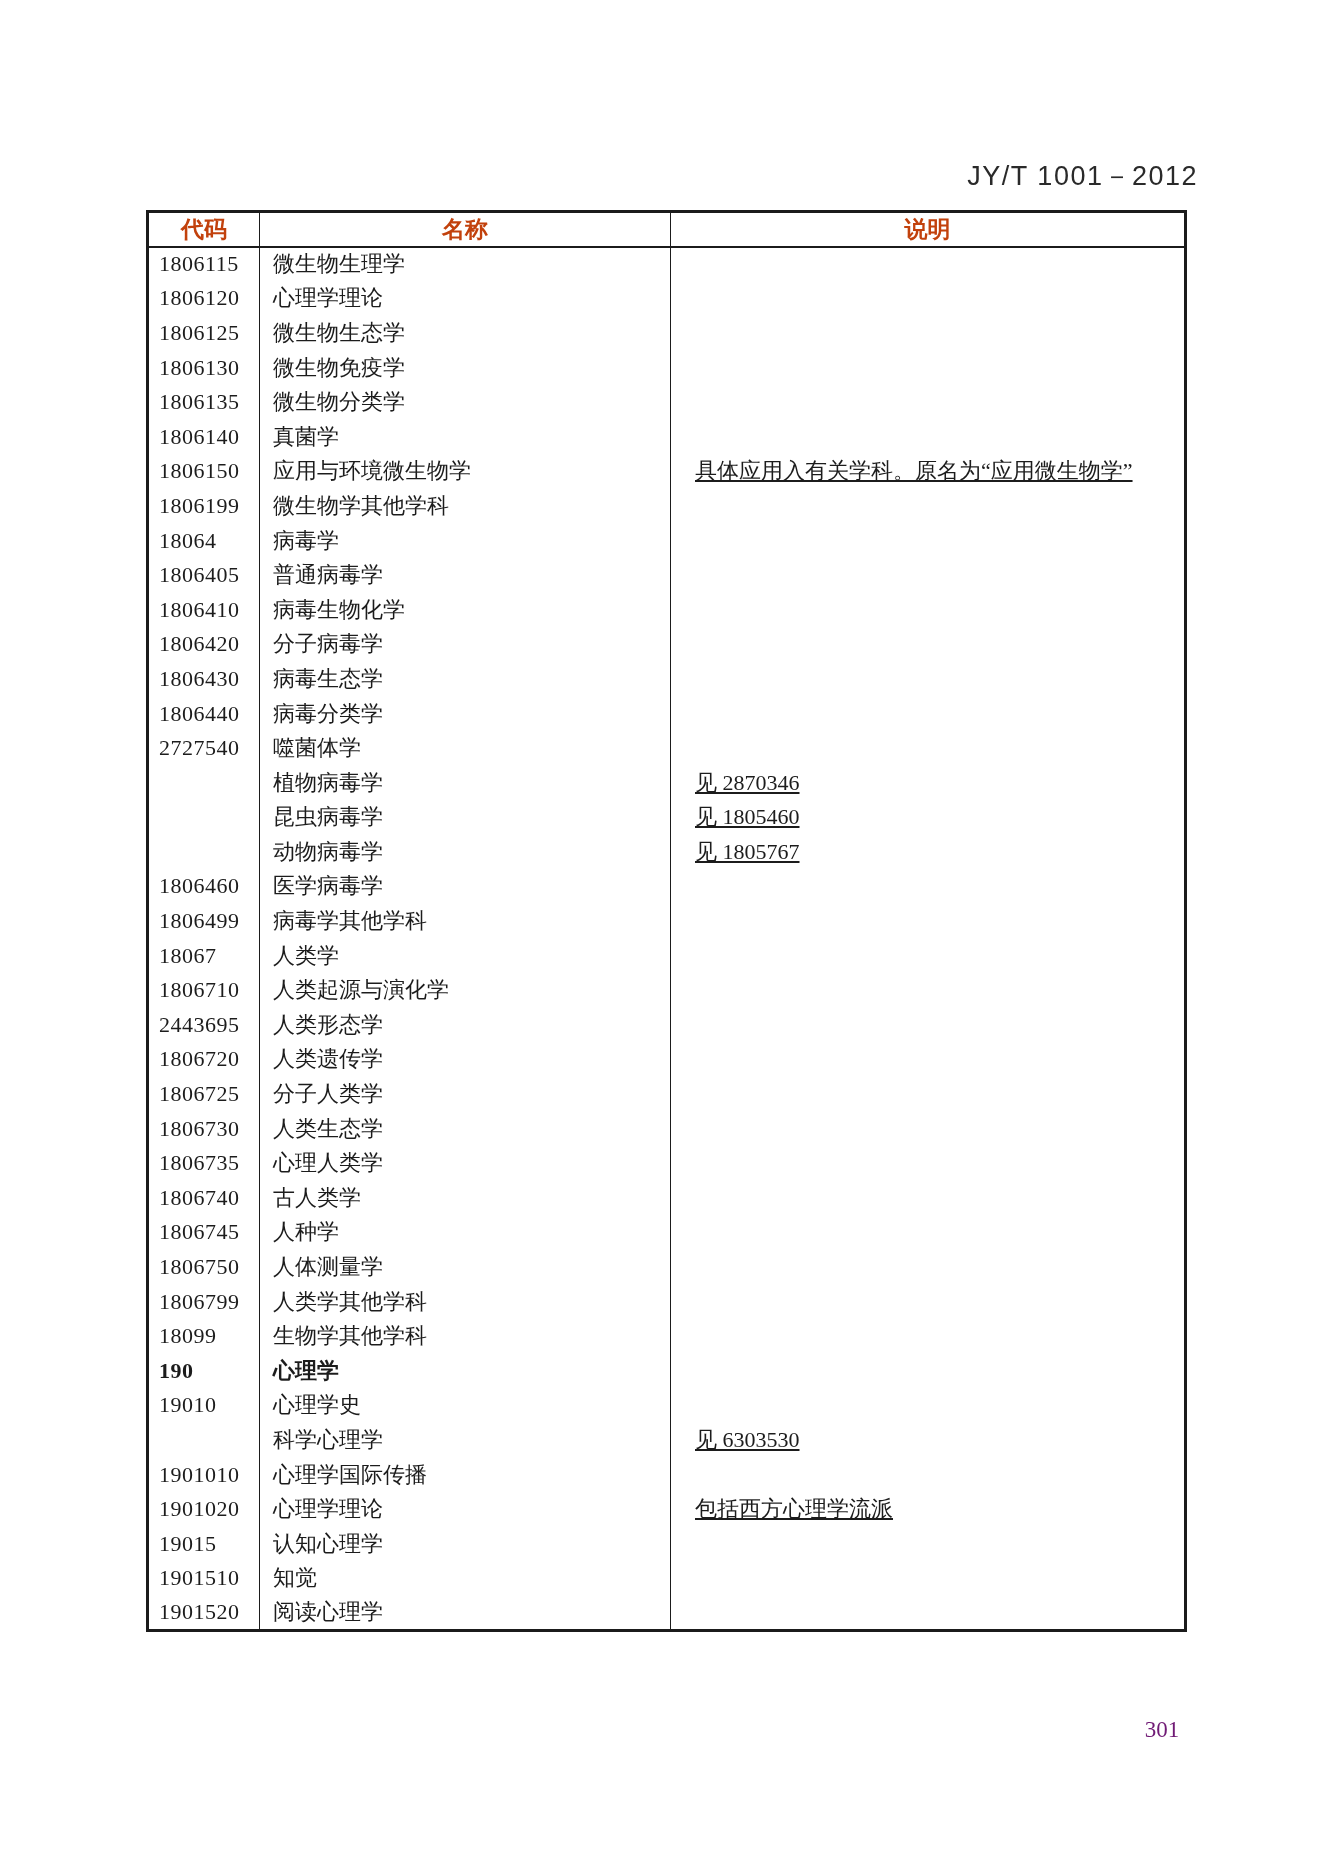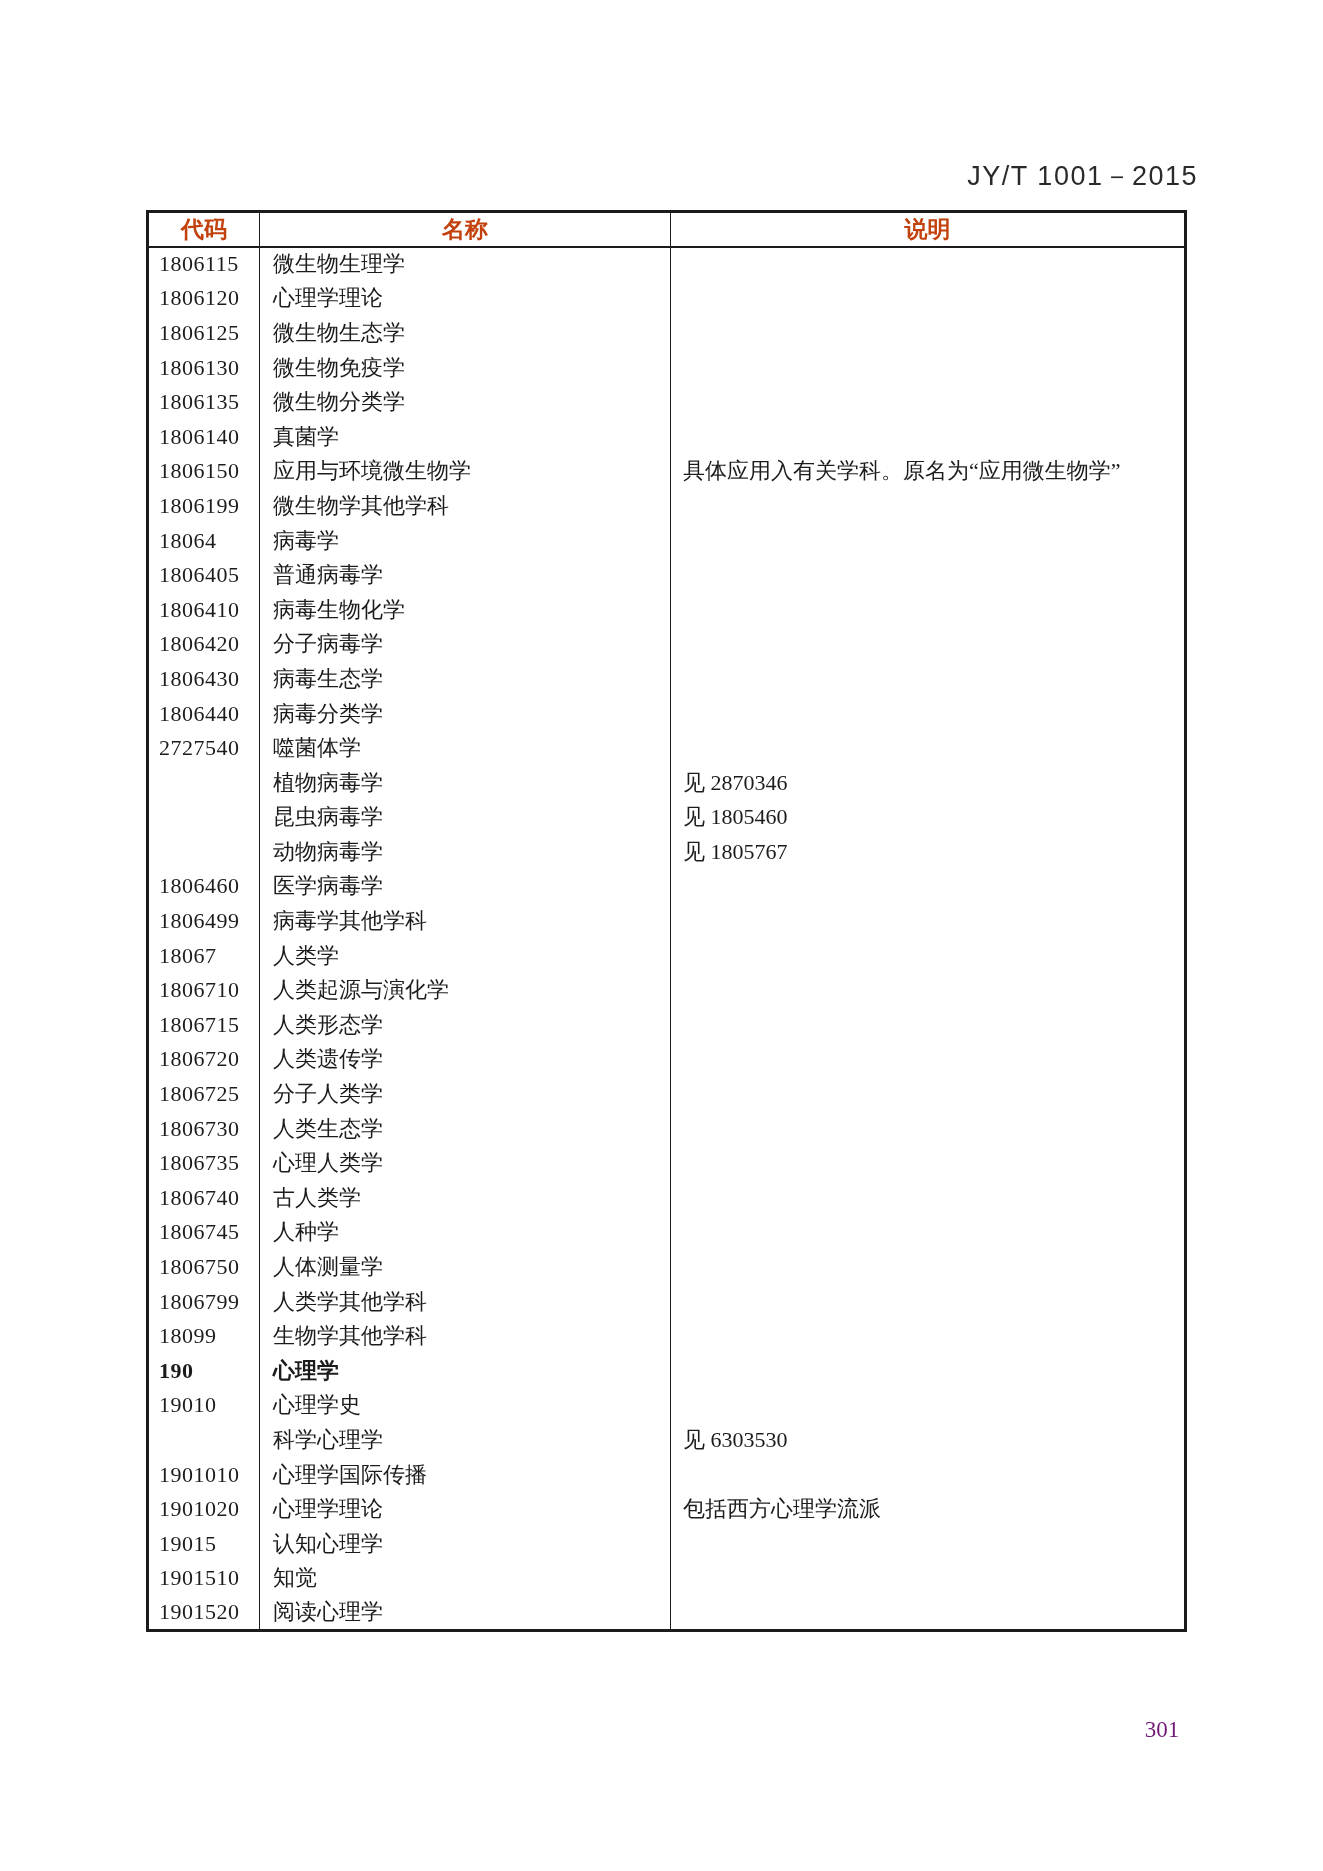--- a/index.html
+++ b/index.html
@@ -51,38 +51,38 @@
   .doc-table td {
     height: 34.6px;
     font-size: 22px;
     vertical-align: middle;
     white-space: nowrap;
     overflow: hidden;
     color: #1c1c1c;
   }
   .doc-table td.code { padding-left: 10px; letter-spacing: 0.5px; }
   .doc-table td.name { padding-left: 13px; }
-  .doc-table td.desc { padding-left: 12px; }
+  .doc-table td.desc { padding-left: 24px; text-decoration: underline; }
   .doc-table tr.bold-row td { font-weight: bold; }
   .page-number {
     position: absolute;
     top: 1717px;
     left: 1140px;
     width: 44px;
     text-align: center;
     font-size: 23px;
     color: #701a75;
   }
 </style>
 </head>
 <body>
 
 <div class="page">
 
-  <div class="doc-number">JY/T 1001－2015</div>
+  <div class="doc-number">JY/T 1001－2012</div>
 
   <table class="doc-table">
     <colgroup>
       <col class="col-code">
       <col class="col-name">
       <col class="col-desc">
     </colgroup>
     <thead>
       <tr>
         <th>代码</th>
@@ -195,21 +195,21 @@
     <td class="code">18067</td>
     <td class="name">人类学</td>
     <td class="desc"></td>
   </tr>
         <tr>
     <td class="code">1806710</td>
     <td class="name">人类起源与演化学</td>
     <td class="desc"></td>
   </tr>
         <tr>
-    <td class="code">1806715</td>
+    <td class="code">2443695</td>
     <td class="name">人类形态学</td>
     <td class="desc"></td>
   </tr>
         <tr>
     <td class="code">1806720</td>
     <td class="name">人类遗传学</td>
     <td class="desc"></td>
   </tr>
         <tr>
     <td class="code">1806725</td>

